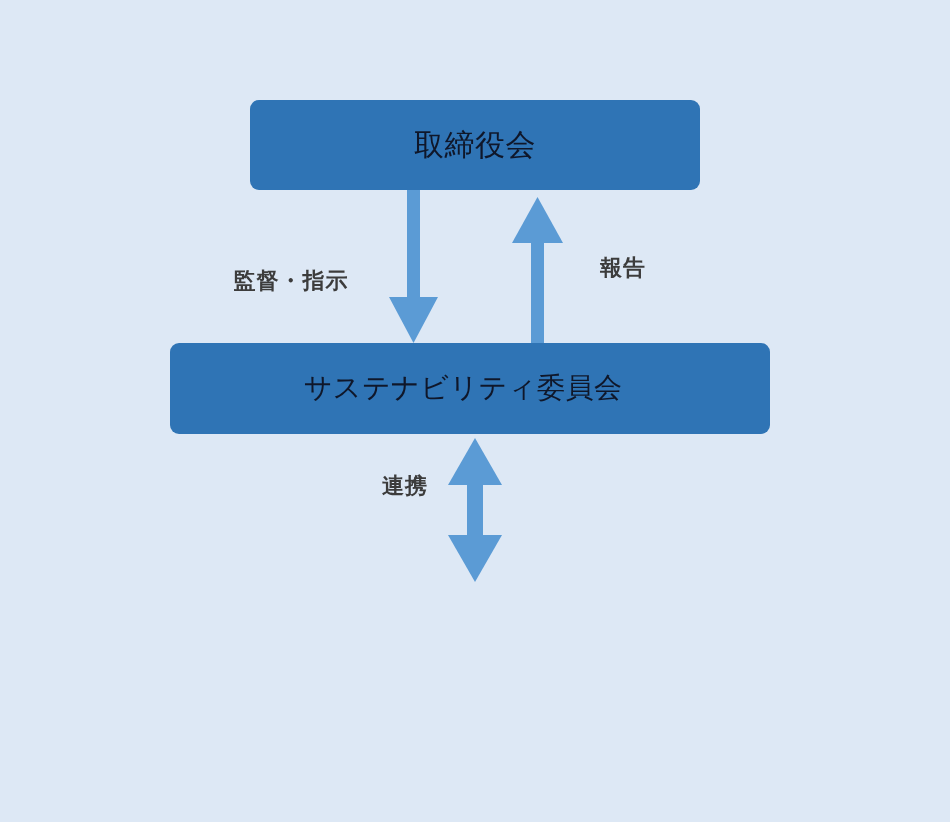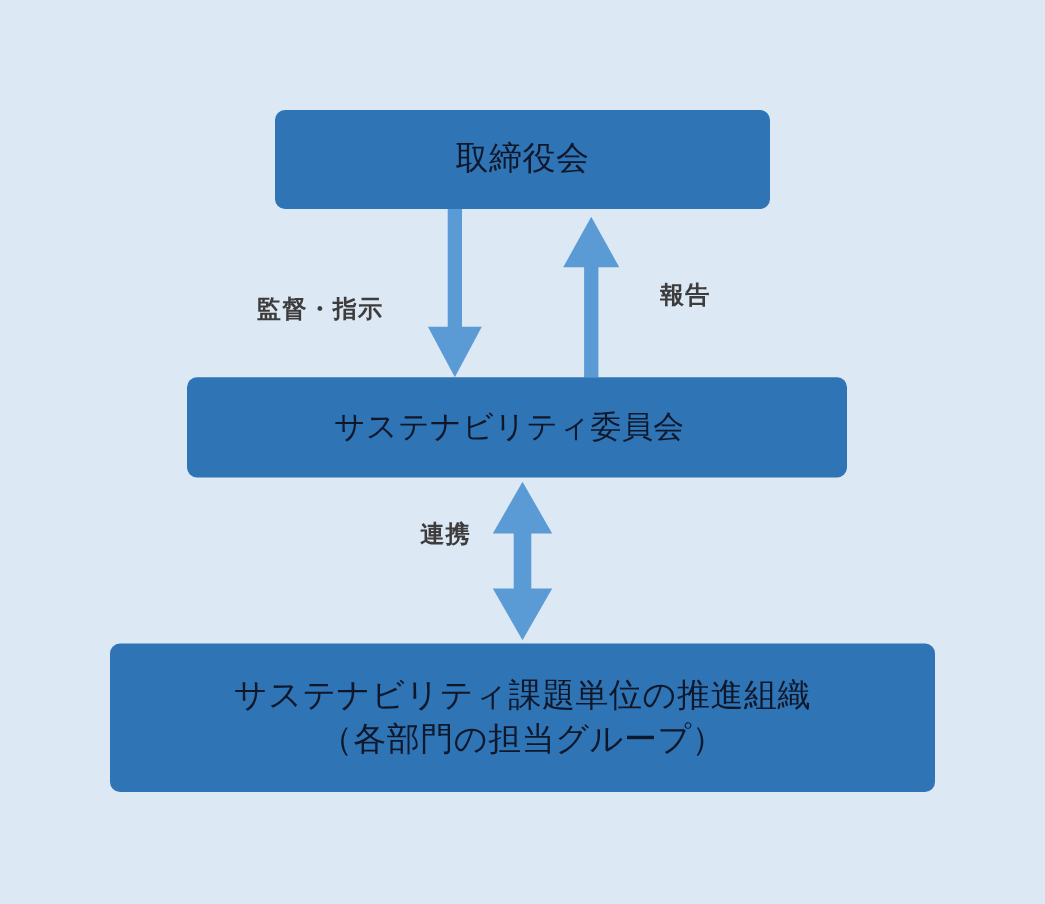--- a/index.html
+++ b/index.html
@@ -125,18 +125,14 @@
   <div class="edge-label" id="label-cooperate">連携</div>
 
   <div class="node" id="node-board">
     <span class="node-label">取締役会</span>
   </div>
 
   <div class="node" id="node-committee">
     <span class="node-label">サステナビリティ委員会</span>
   </div>
 
-  <div class="node" id="node-promotion">
-    <span class="node-label">サステナビリティ課題単位の推進組織
-（各部門の担当グループ）</span>
-  </div>
 
 </div>
 
 </body></html>

